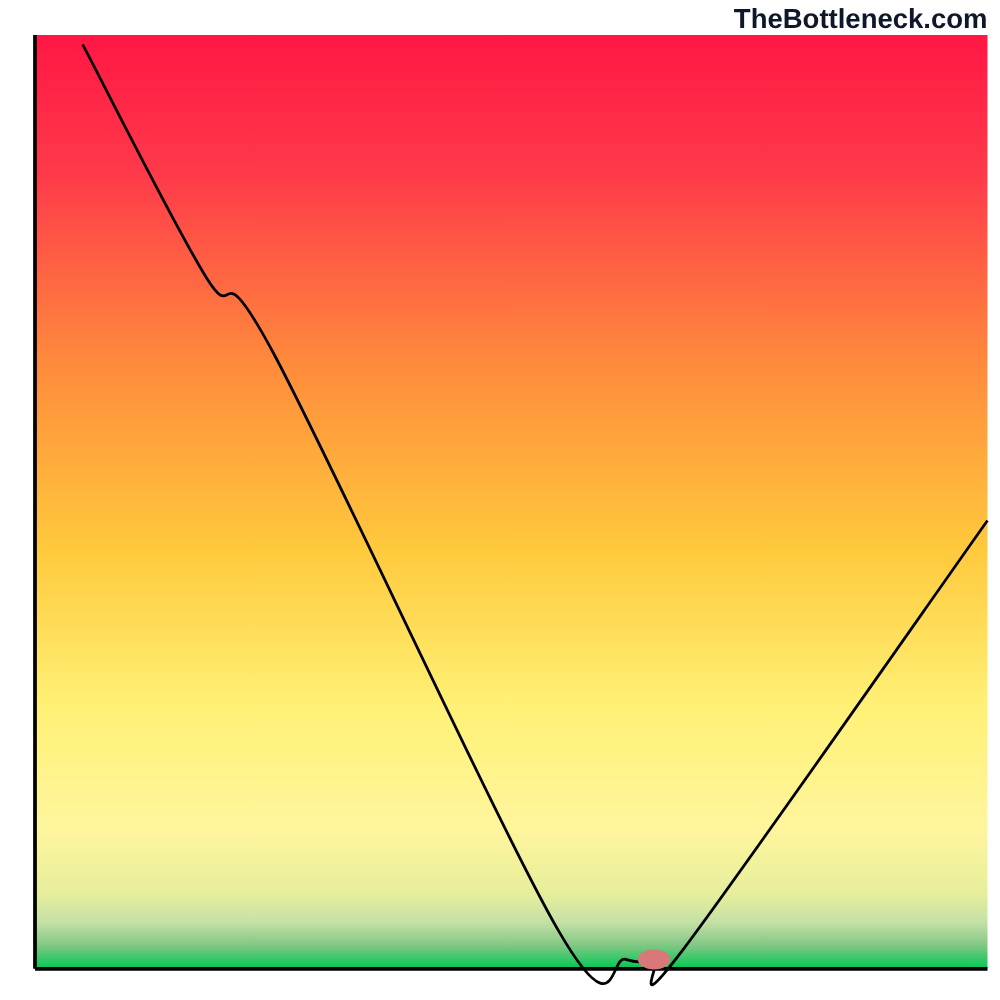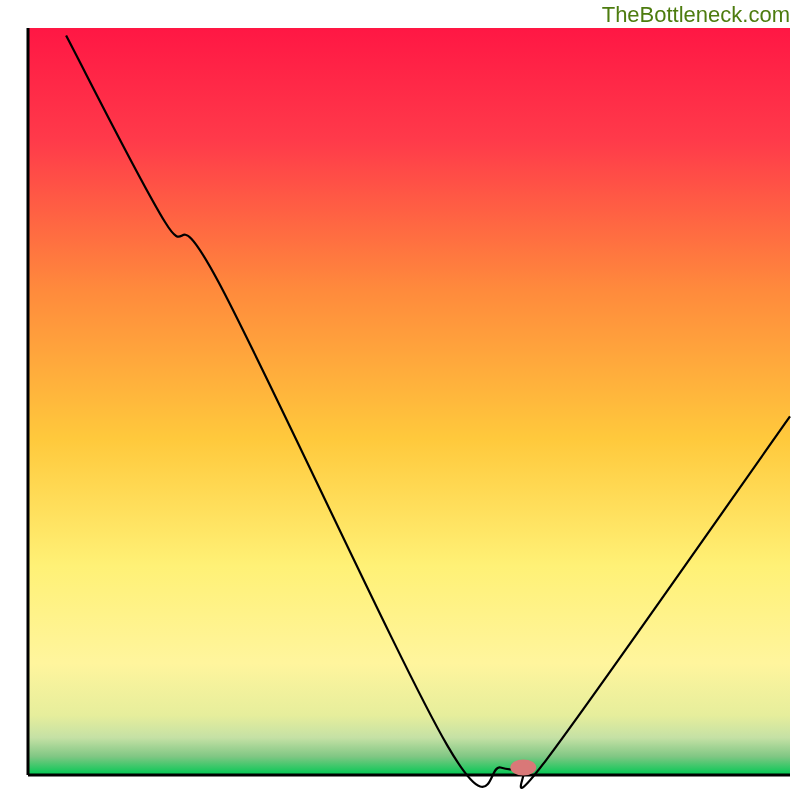--- a/index.html
+++ b/index.html
@@ -14,22 +14,22 @@
     position: relative;
     width: 800px;
     height: 800px;
     background: #fff;
   }
   .watermark {
     position: absolute;
     top: 2px;
     right: 10px;
     font-size: 22px;
-    font-weight: normal;
-    color: #4d7c0f;
+    font-weight: bold;
+    color: #0f172a;
     z-index: 10;
   }
   svg {
     display: block;
   }
 </style>
 </head>
 <body>
 
 <div class="chart-container">

